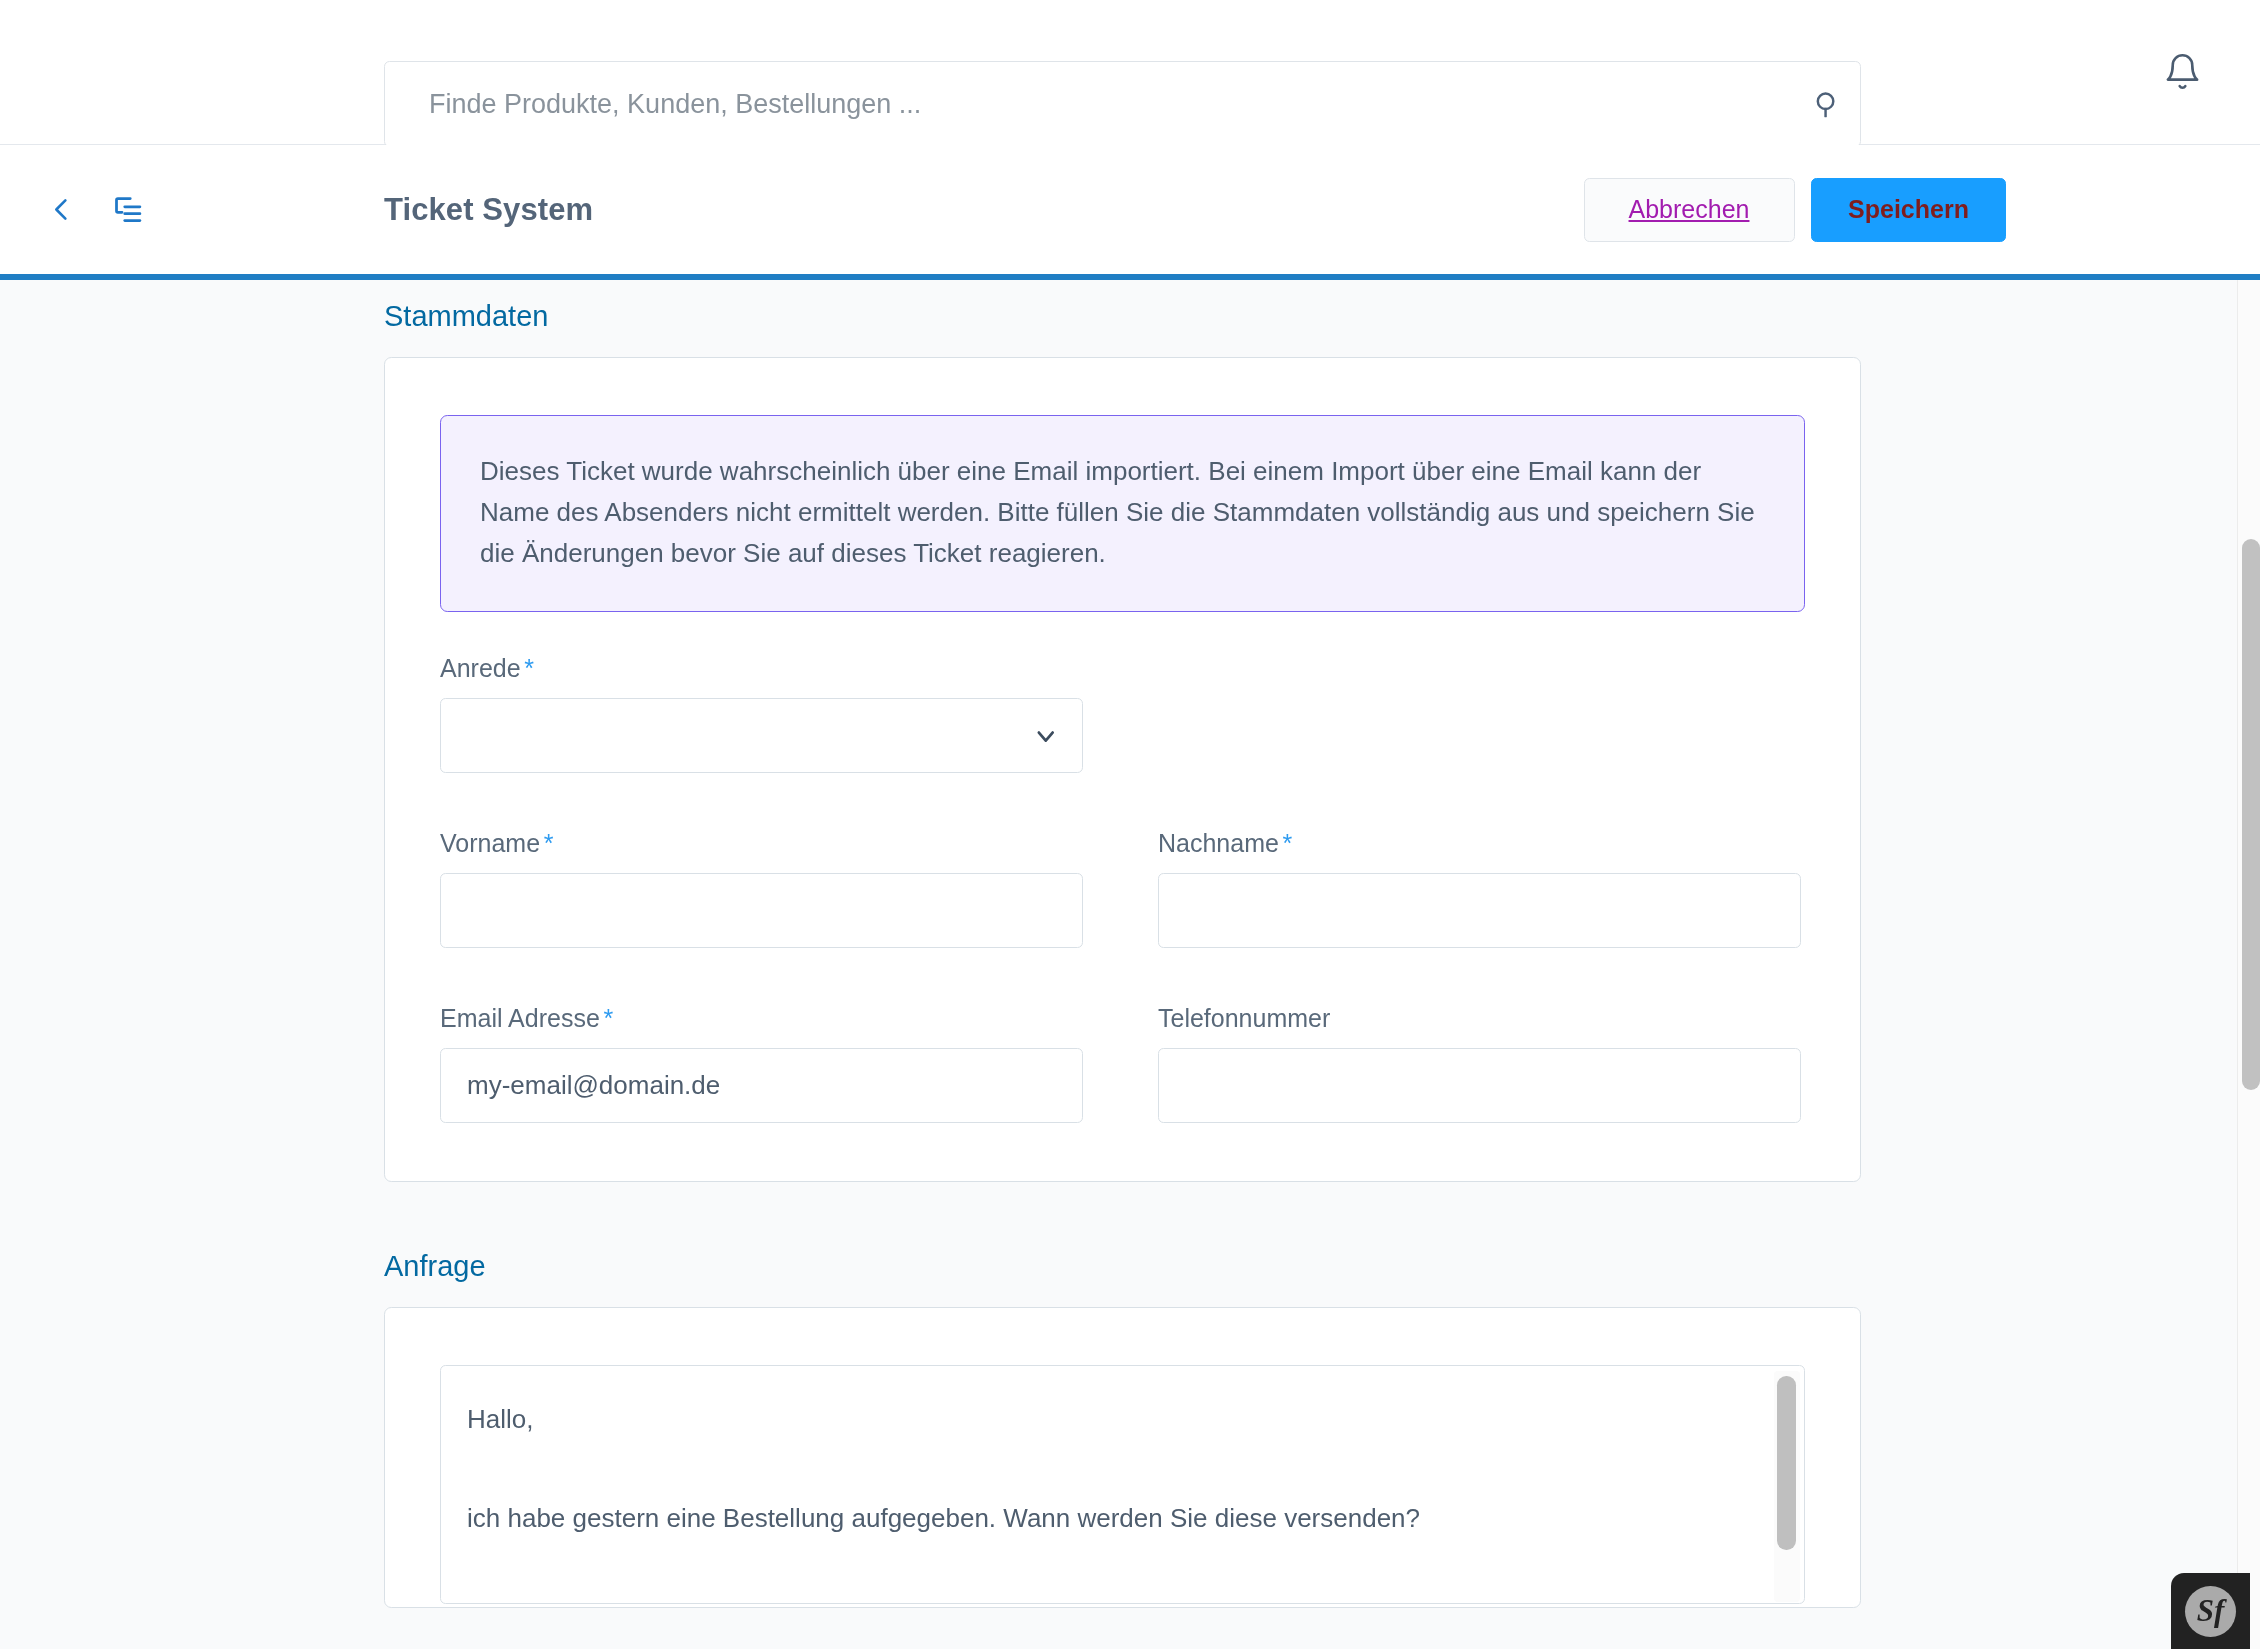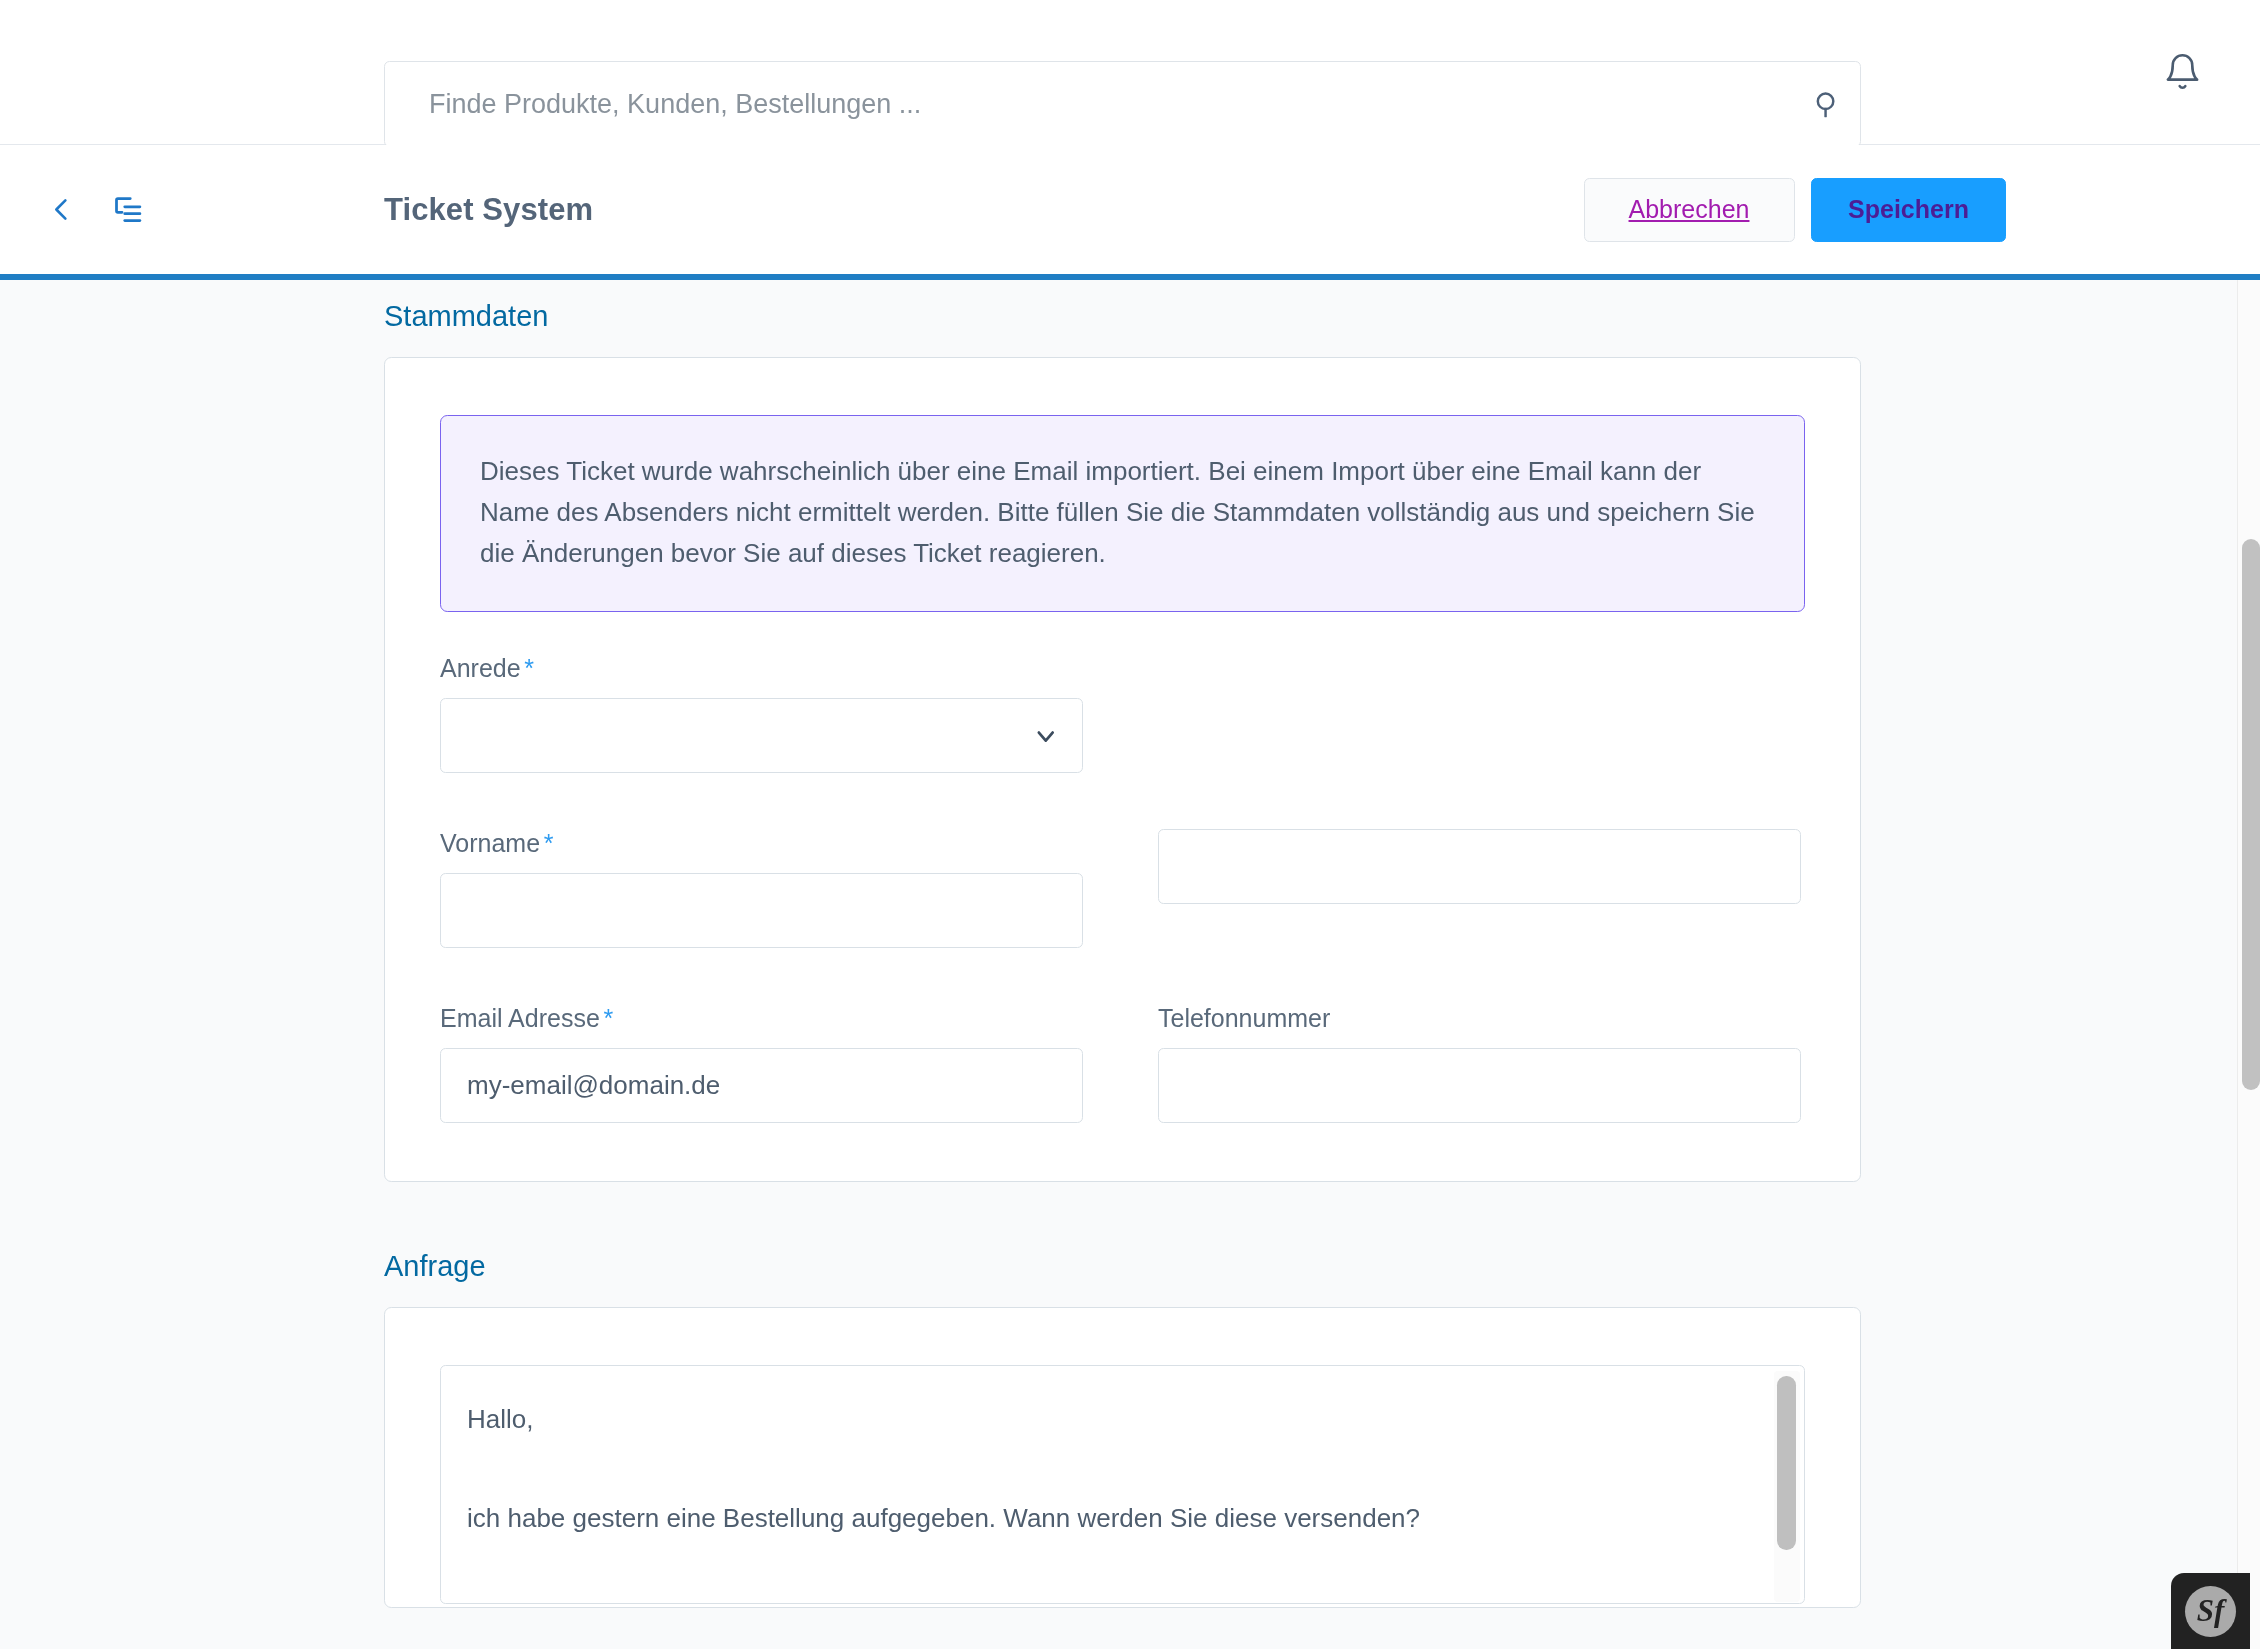--- a/index.html
+++ b/index.html
@@ -136,21 +136,21 @@
     border: 0.9px solid #dfe4e9;
     color: #a21caf;
     font-weight: 400;
     min-width: 211px;
     text-decoration: underline;
   }
 
   .btn-primary {
     background: #189eff;
     border: 0.9px solid #189eff;
-    color: #4c1d95;
+    color: #7f1d1d;
     font-weight: 700;
     min-width: 195px;
   }
 
   .blue-rule {
     height: 5.5px;
     background: #1f7ec4;
     width: 100%;
   }
 
@@ -437,20 +437,23 @@
         <div class="form-col">
           <div class="field">
             <label class="field-label">
               <span>Vorname</span><span class="req">*</span>
             </label>
             <input class="input" type="text" value="" placeholder="" style="">
           </div>
         </div>
         <div class="form-col">
           <div class="field">
+            <label class="field-label">
+              <span>Nachname</span><span class="req">*</span>
+            </label>
             <input class="input" type="text" value="" placeholder="" style="">
           </div>
         </div>
       </div>
 
       <div class="form-row">
         <div class="form-col">
           <div class="field" style="margin-bottom:0;">
             <label class="field-label">
               <span>Email Adresse</span><span class="req">*</span>

